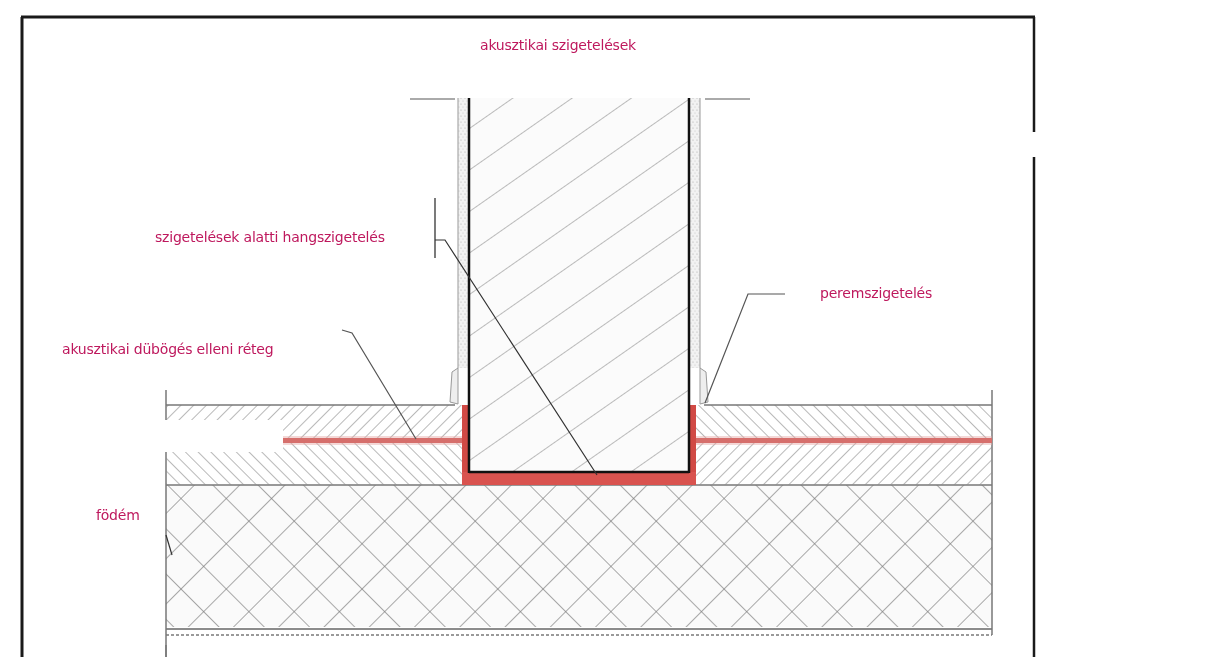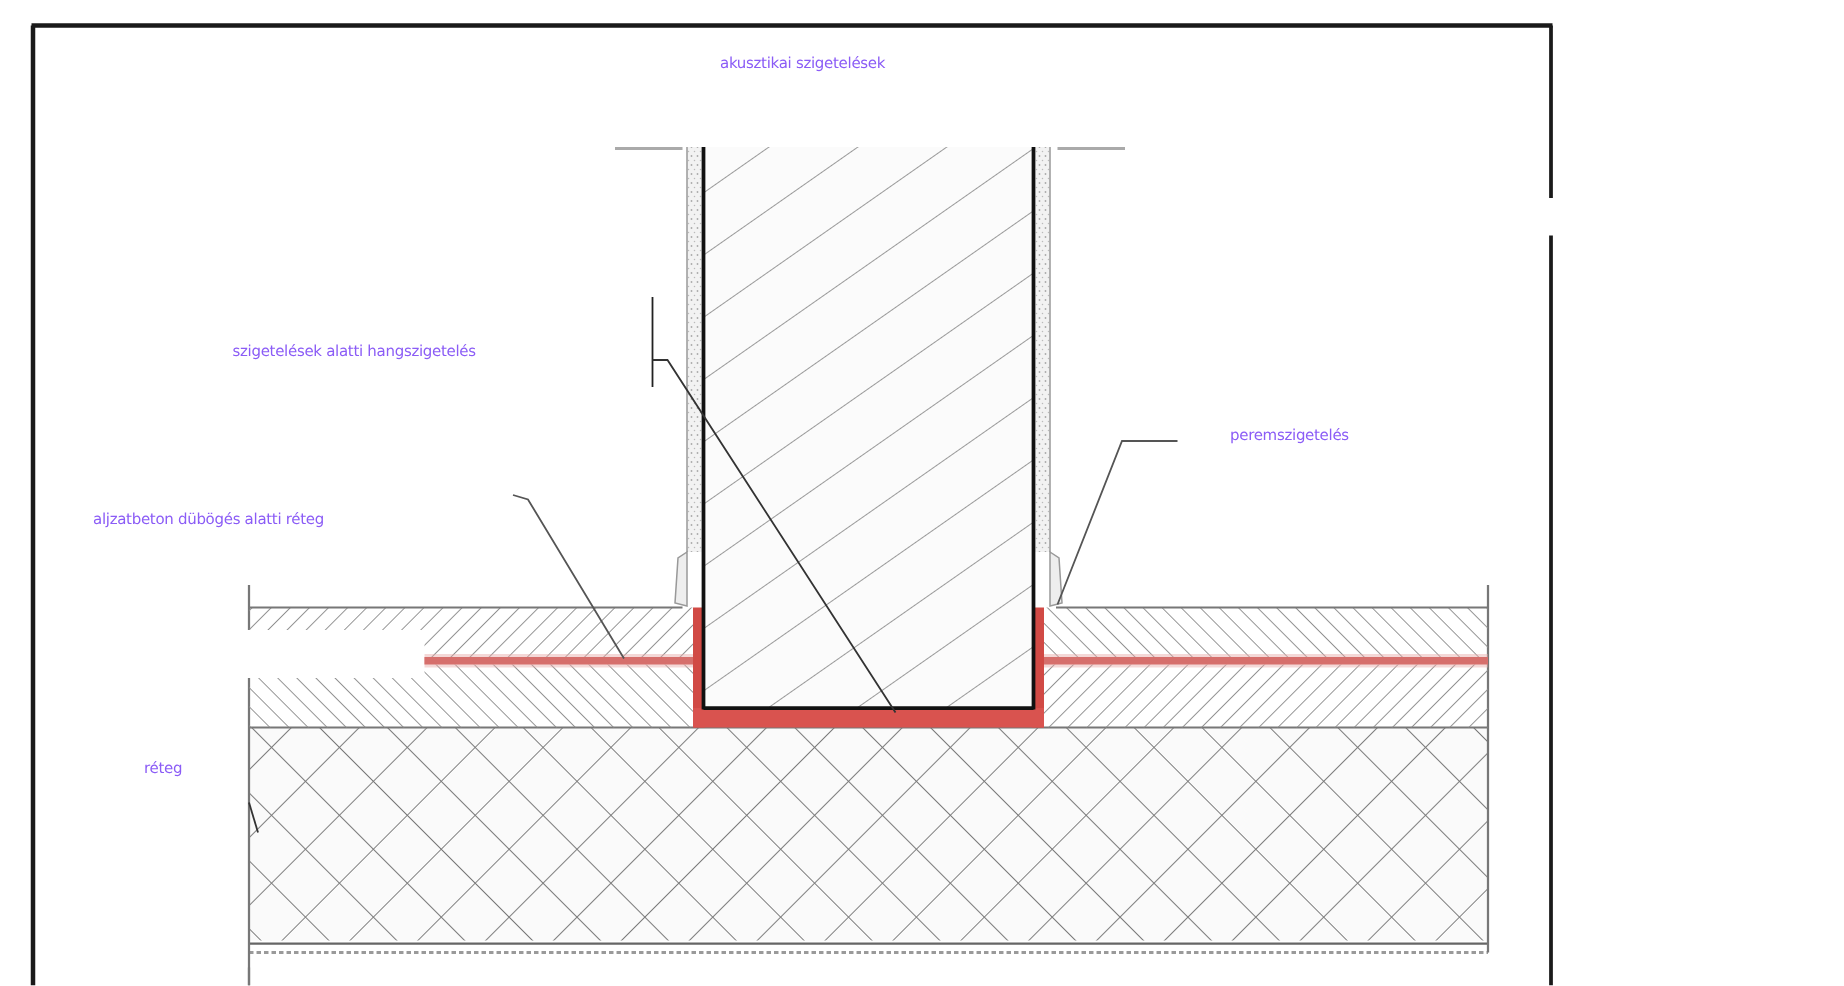--- a/index.html
+++ b/index.html
@@ -1,18 +1,18 @@
 <!DOCTYPE html>
 <html><head>
 <meta charset="utf-8">
 <style>
   html, body { margin:0; padding:0; background:#ffffff; }
   body { width:1229px; height:657px; position:relative; overflow:hidden; font-family:"DejaVu Sans", sans-serif; }
   #stage { position:absolute; left:0; top:0; width:1229px; height:657px; }
-  .label { position:absolute; font-family:"DejaVu Sans", sans-serif; font-size:10px; color:#8b5cf6; white-space:nowrap; letter-spacing:-0.2px; }
+  .label { position:absolute; font-family:"DejaVu Sans", sans-serif; font-size:14px; color:#be185d; white-space:nowrap; letter-spacing:-0.2px; }
   svg { position:absolute; left:0; top:0; }
 </style>
 </head>
 <body>
 
 <div id="stage">
 
 <svg width="1229" height="657" viewBox="0 0 1229 657">
   <defs>
     <pattern id="hatchFwd" patternUnits="userSpaceOnUse" width="9" height="9" patternTransform="rotate(45)">
@@ -103,16 +103,16 @@
     <polyline points="435,240 445,240 597,475" fill="none" stroke="#333" stroke-width="1.2"></polyline>
     <polyline points="342,330 352,333 416,439" fill="none" stroke="#555" stroke-width="1.2"></polyline>
     <polyline points="785,294 748,294 705,403" fill="none" stroke="#555" stroke-width="1.2"></polyline>
     <line x1="166" y1="535" x2="172" y2="555" stroke="#333" stroke-width="1.2"></line>
   </g>
 </svg>
 
 <div class="label" style="left:480px; top:37px;">akusztikai szigetelések</div>
 <div class="label" style="left:155px; top:229px;">szigetelések alatti hangszigetelés</div>
 <div class="label" style="left:820px; top:285px;">peremszigetelés</div>
-<div class="label" style="left:62px; top:341px;">aljzatbeton dübögés alatti réteg</div>
-<div class="label" style="left:96px; top:507px;">réteg</div>
+<div class="label" style="left:62px; top:341px;">akusztikai dübögés elleni réteg</div>
+<div class="label" style="left:96px; top:507px;">födém</div>
 
 </div>
 
 </body></html>

